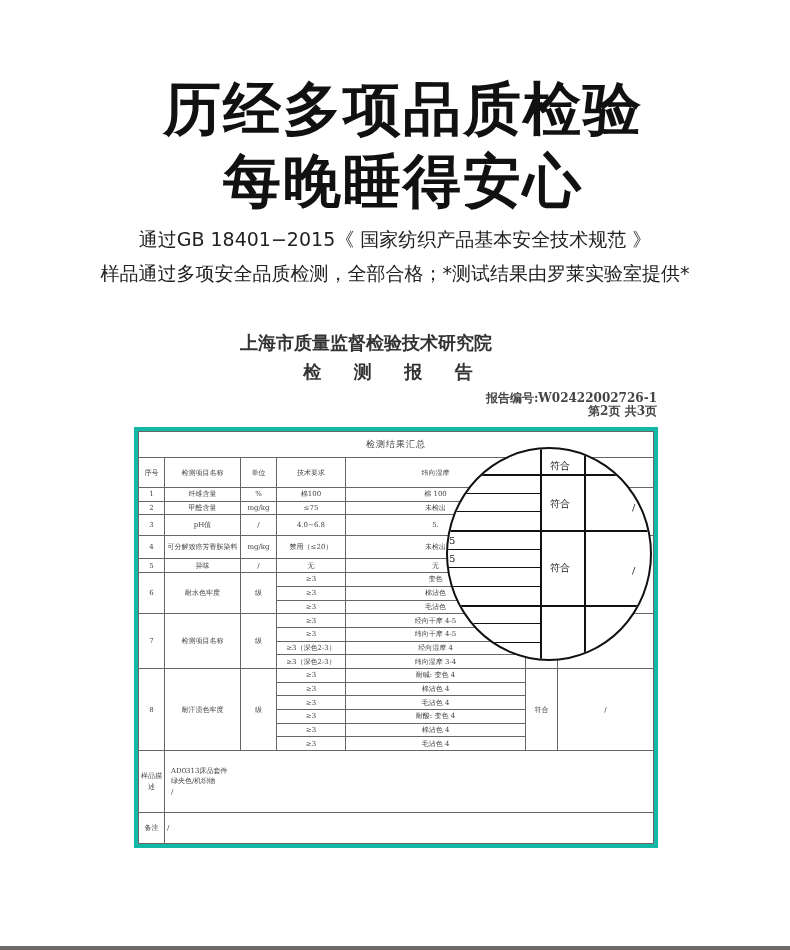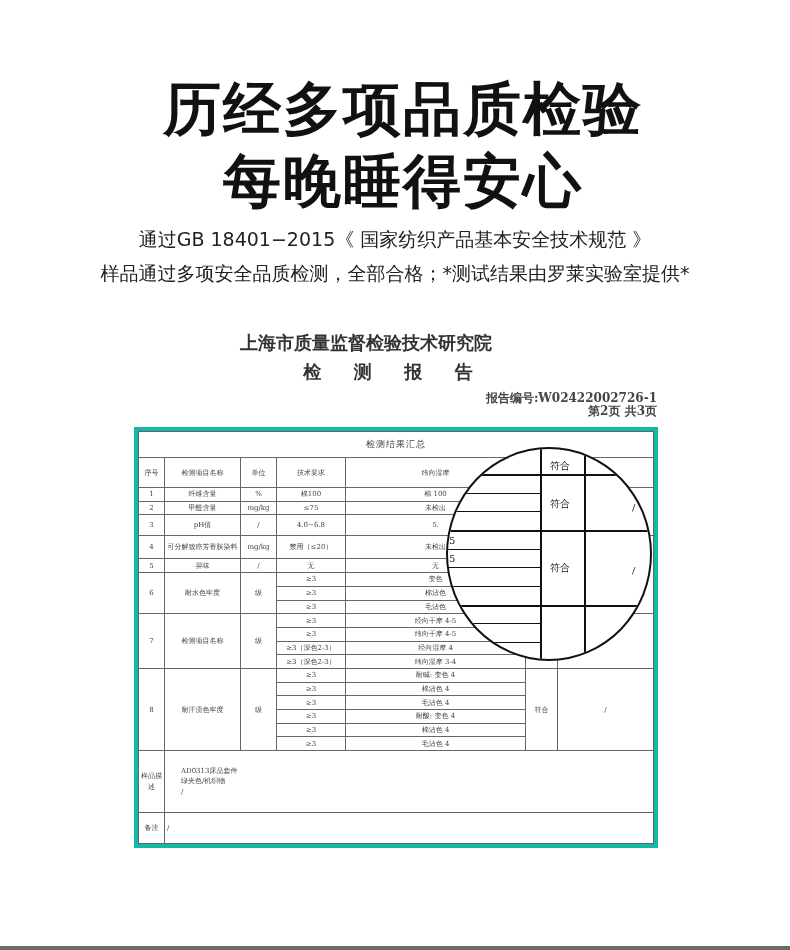--- a/index.html
+++ b/index.html
@@ -15,21 +15,21 @@
   .doc-sub { position:absolute; left:240px; width:310px; top:360px; text-align:center; font-family:Liberation Serif, serif; font-weight:bold; font-size:18px; letter-spacing:14px; color:#333; }
   .doc-meta { position:absolute; right:133px; font-family:"DejaVu Serif", serif; font-size:12px; color:#444; text-align:right;font-weight:bold; }
   .m1 { top:390px; } .m2 { top:403px;text-align:center; }
 
   .report { position:absolute; left:134px; top:427px; width:524px; height:421px; border:4px solid #14b8a6; box-sizing:border-box; font-family:"DejaVu Serif", serif; font-size:7px; color:#444; }
   .report table { border-collapse:collapse; width:100%; height:100%; table-layout:fixed; }
   .report td { border:1px solid #666; text-align:center; padding:0; overflow:hidden; white-space:nowrap; }
   .report .title-cell { font-size:9px; height:24px; letter-spacing:1px; }
   .report .hdr td { height:27px; }
   .report tr.r td { height:12px; }
-  .report td.left { text-align:left; padding-left:16px; vertical-align:middle; white-space:normal; line-height:1.5; }
+  .report td.left { text-align:left; padding-left:6px; vertical-align:middle; white-space:normal; line-height:1.5; }
 
   .magnifier { position:absolute; left:446px; top:447px; width:206px; height:214px; border-radius:50%; border:2px solid #111; background:#fff; overflow:hidden; box-sizing:border-box; }
   .mag-inner { position:absolute; left:-2px; top:-2px; width:206px; height:214px; }
   .mline { position:absolute; background:#111; }
   .mtext { position:absolute; font-family:"DejaVu Serif", serif; font-size:10px; color:#222; }
 
   .bottom-band { position:absolute; left:0; top:946px; width:790px; height:4px; background:#6f6a66; }
 </style>
 </head>
 <body>

